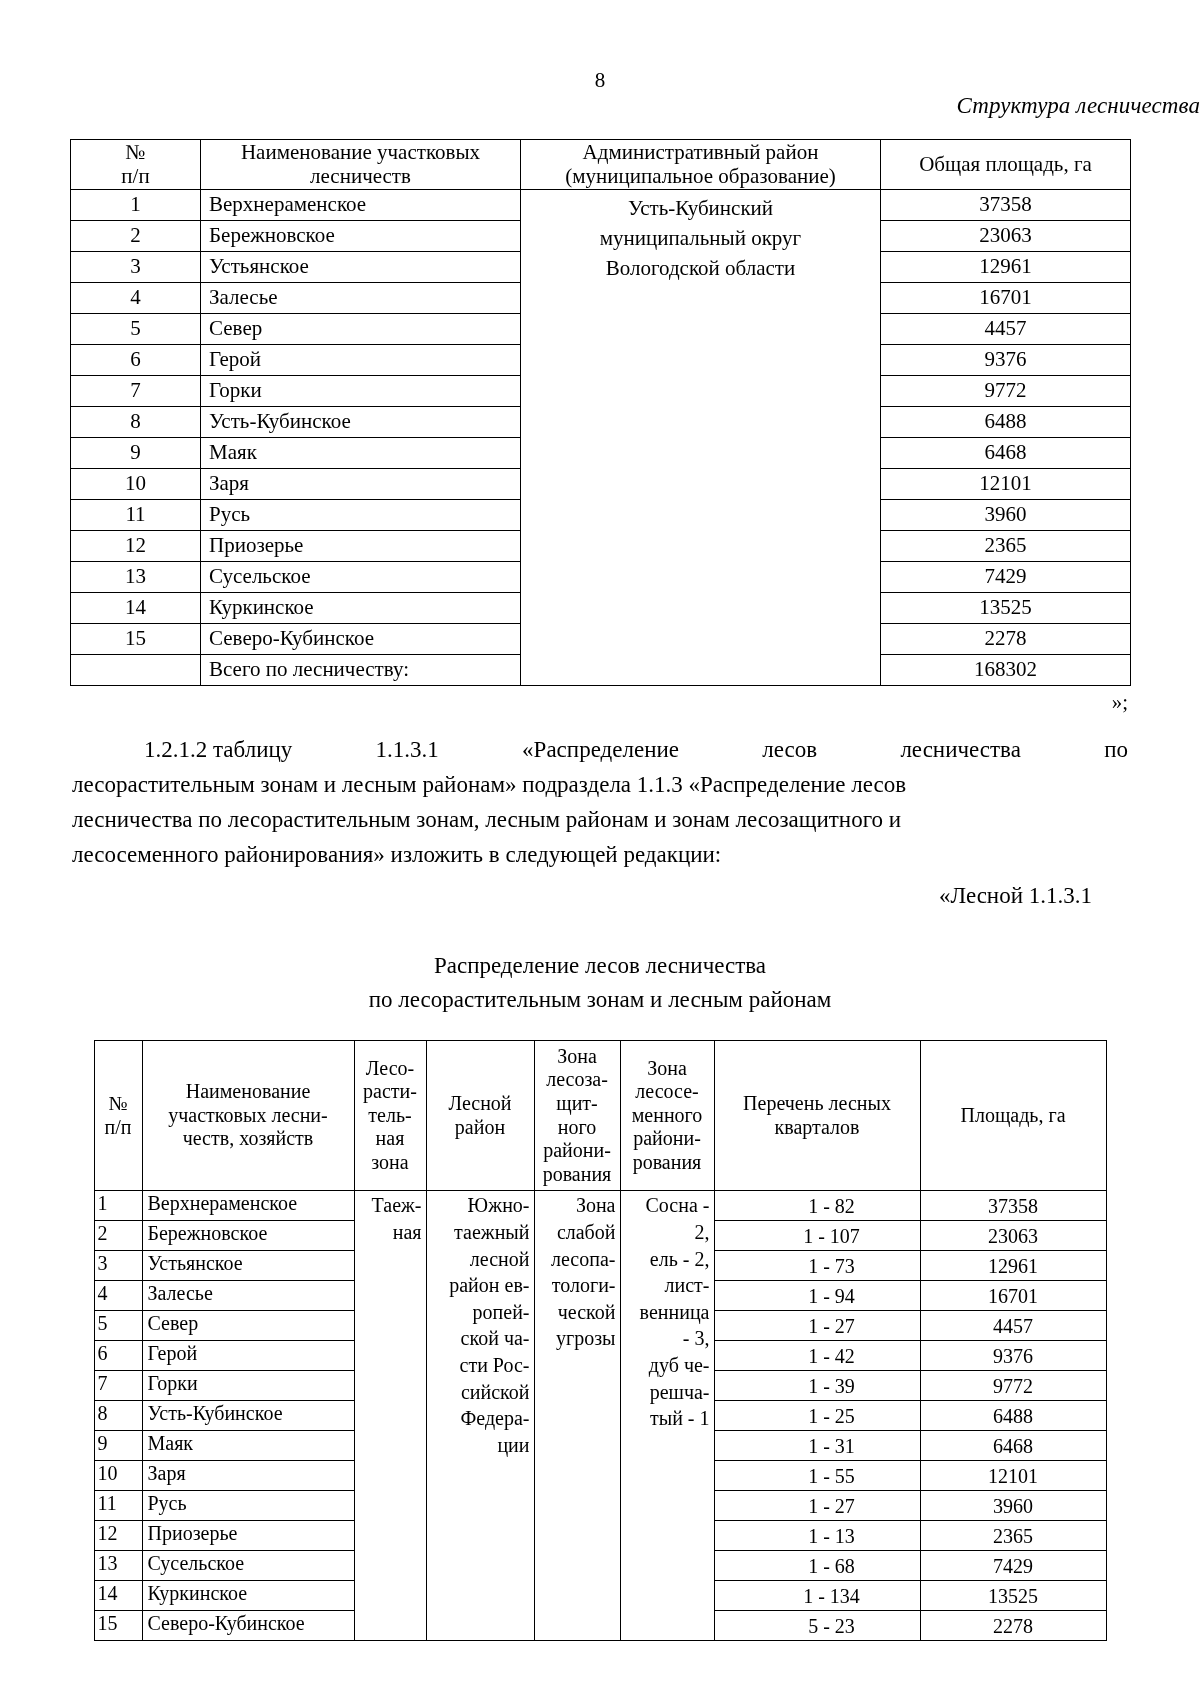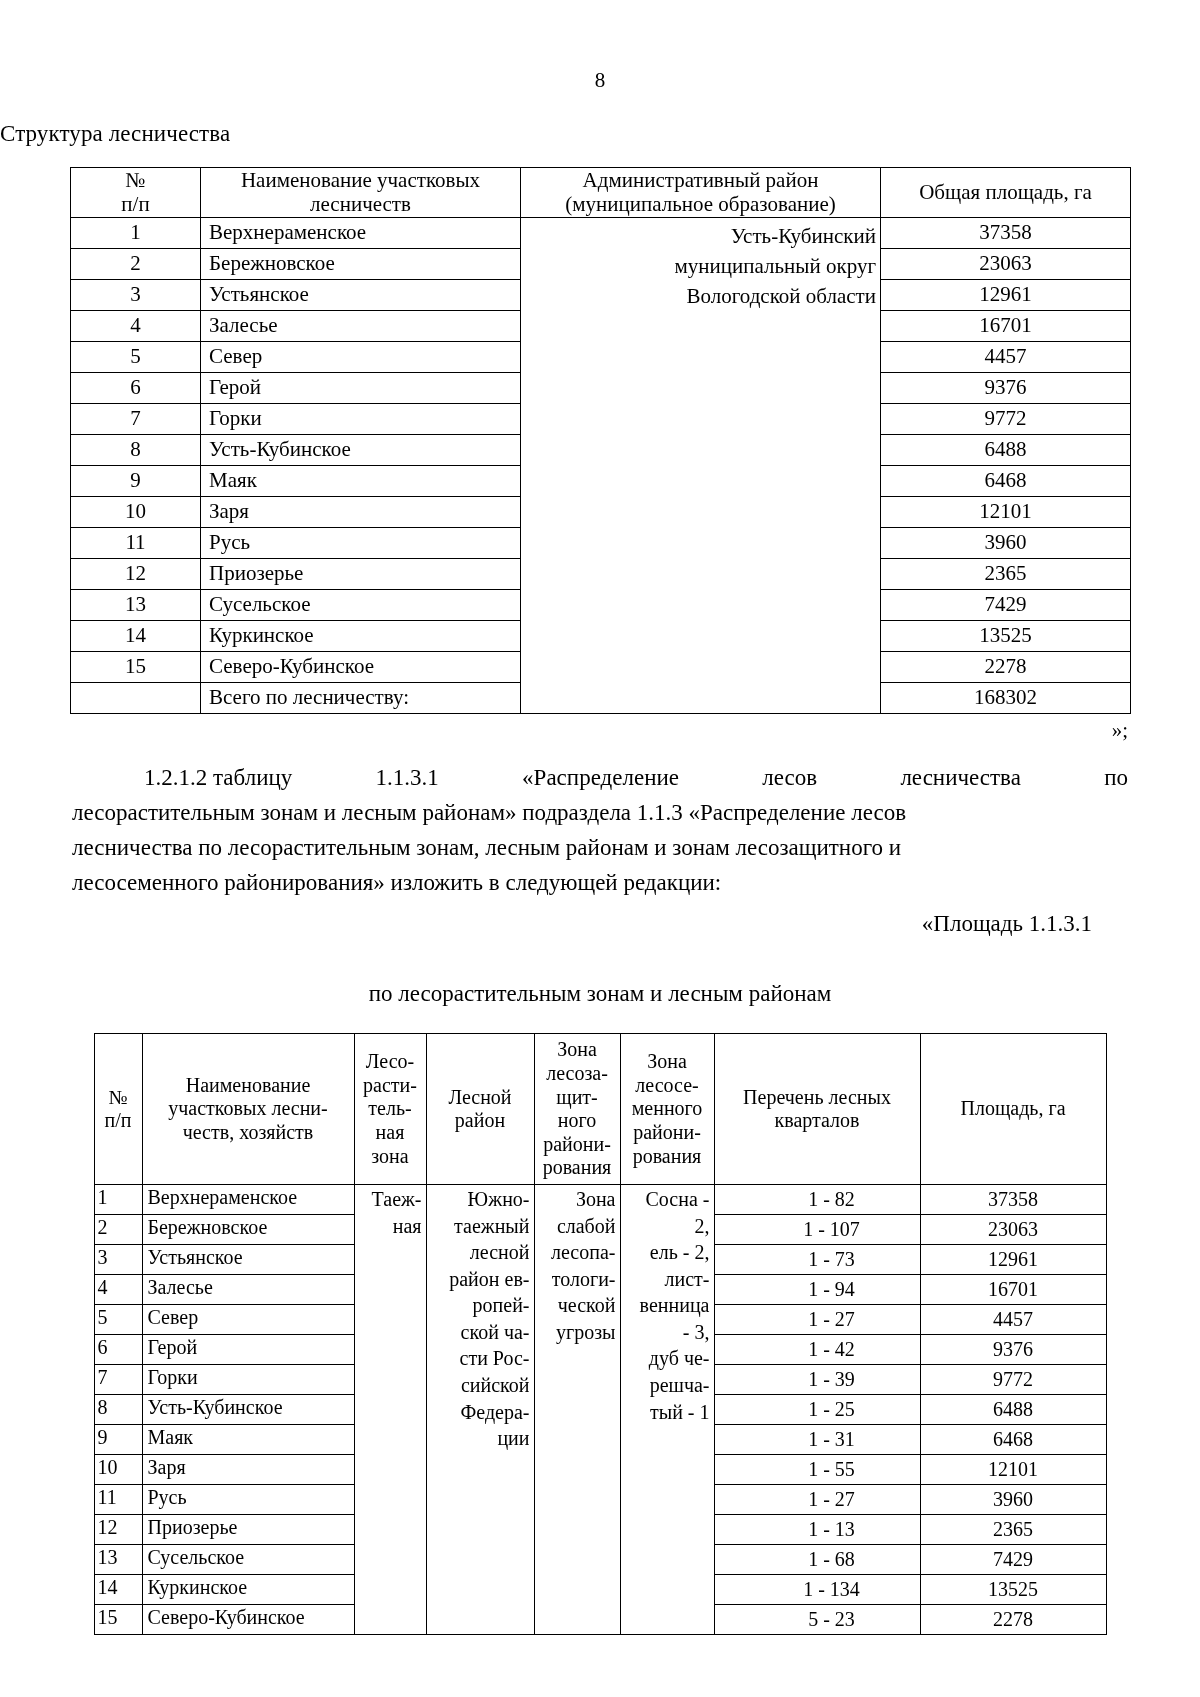--- a/index.html
+++ b/index.html
@@ -24,24 +24,24 @@
   }
 
   .page-number {
     text-align: center;
     font-size: 21px;
     margin-top: 68px;
     letter-spacing: 0.2px;
   }
 
   .doc-title {
-    text-align: left;
+    text-align: right;
     font-size: 23px;
-    margin-top: 28px;
     letter-spacing: 0.1px;
+    font-style: italic;
   }
 
   
   table.doc-table {
     border-collapse: collapse;
     table-layout: fixed;
     font-size: 21px;
     color: #000;
   }
   table.doc-table td,
@@ -61,21 +61,21 @@
     width: 1060px;
   }
   #structure-table { width: 1060px; margin: 0 auto; }
   #structure-table th { vertical-align: middle; text-align: center; }
   #structure-table td { height: 28px; vertical-align: middle; }
   #structure-table .num-col   { width: 130px; }
   #structure-table .name-col  { width: 320px; }
   #structure-table .admin-col { width: 360px; }
   #structure-table .area-col  { width: 250px; }
   #structure-table td.admin-cell {
-    text-align: right;
+    text-align: center;
     vertical-align: top;
     line-height: 1.42;
     padding-top: 4px;
   }
   #structure-table td.name-cell { padding-left: 8px; }
 
   .closing-quote {
     text-align: right;
     font-size: 21px;
     margin: 4px 72px 0 0;
@@ -277,23 +277,24 @@
       <span>«Распределение</span>
       <span>лесов</span>
       <span>лесничества</span>
       <span>по</span>
     </span>
     <span class="par-line" style="text-indent:0">лесорастительным зонам и лесным районам» подраздела 1.1.3 «Распределение лесов</span>
     <span class="par-line" style="text-indent:0">лесничества по лесорастительным зонам, лесным районам и зонам лесозащитного и</span>
     <span class="par-line" style="text-indent:0">лесосеменного районирования» изложить в следующей редакции:</span>
   </div>
 
-  <div class="table-ref">«Площадь 1.1.3.1</div>
+  <div class="table-ref">«Лесной 1.1.3.1</div>
 
   <div class="table2-title">
+    <div>Распределение лесов лесничества</div>
     <div>по лесорастительным зонам и лесным районам</div>
   </div>
 
   <table class="doc-table" id="distribution-table">
     <colgroup>
       <col class="col-no">
         <col class="col-name">
         <col class="col-zone">
         <col class="col-reg">
       <col class="col-prot">

